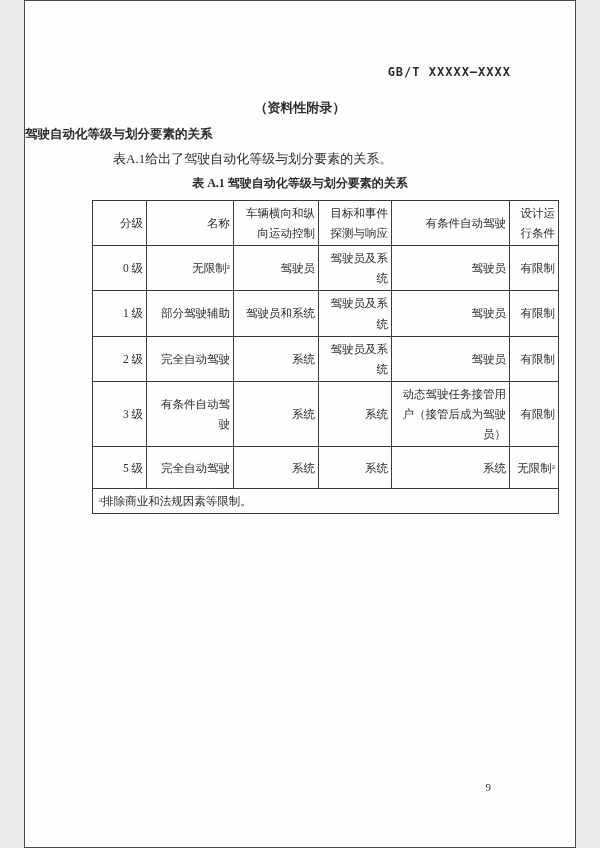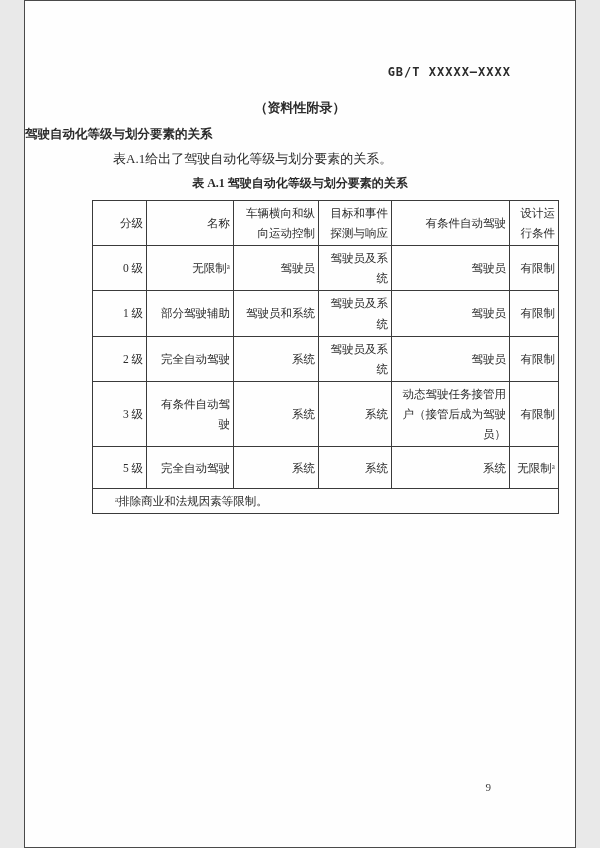--- a/index.html
+++ b/index.html
@@ -69,21 +69,21 @@
     padding:2px 3px;
     line-height:1.75;
     word-break:break-all;
   }
   table.levels thead tr{height:40px;}
   table.levels tbody tr{height:42px;}
   table.levels tbody tr.tall{height:45px;}
   table.levels tbody tr.footnote-row{height:22px;}
   table.levels td.footnote{
     text-align:left;
-    padding-left:22px;
+    padding-left:6px;
     font-size:11.5px;
   }
   .page-number{
     position:absolute;
     right:84px;
     bottom:54px;
     font-size:11px;
     color:#3d3d3d;
   }
 </style>

